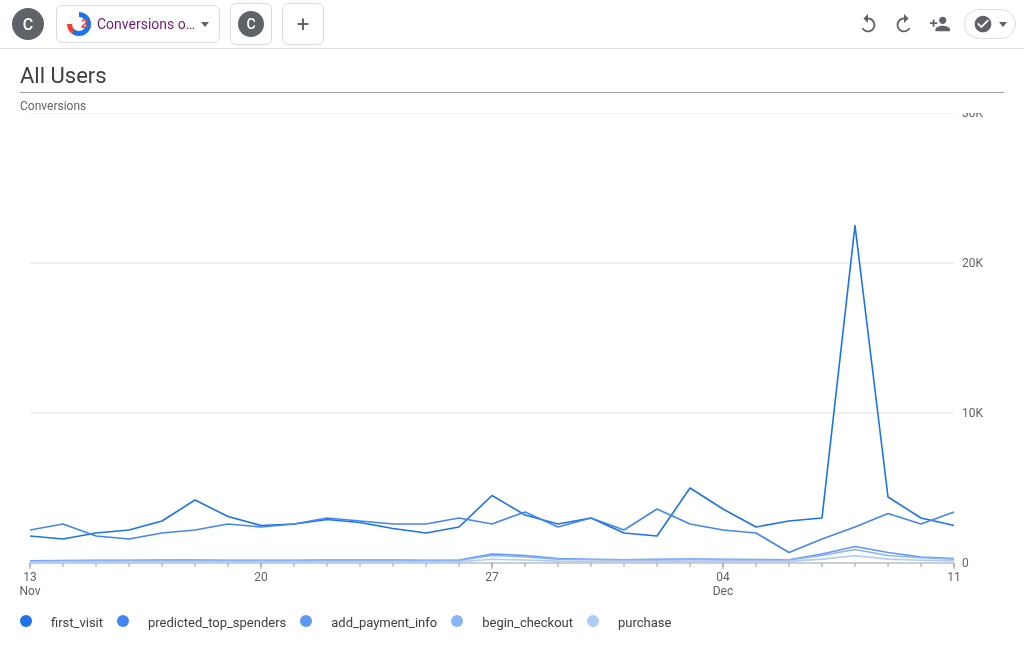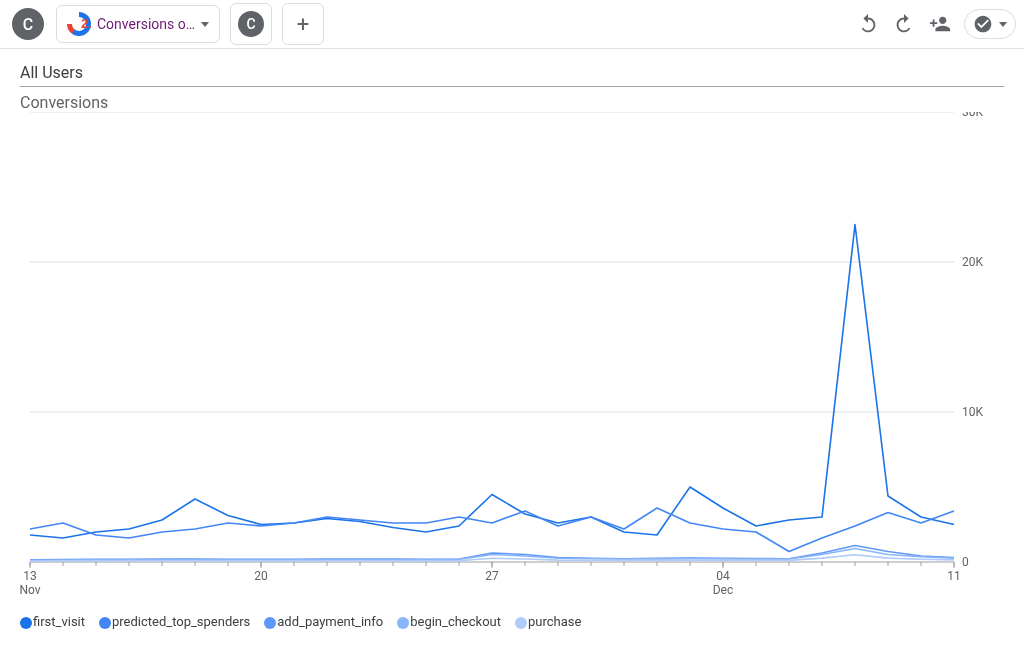--- a/index.html
+++ b/index.html
@@ -11,30 +11,30 @@
 .logo-swirl::after{content:"";position:absolute;inset:5px;background:#fff;border-radius:50%}
 .badge-2{position:absolute;top:4px;left:14px;font:700 13px Arial;color:#ea4335}
 .tab-text{font-size:14px;color:#701a75;max-width:120px;white-space:nowrap;overflow:hidden;text-overflow:ellipsis}
 .plus-btn{width:40px;height:40px;border:1px solid #dadce0;border-radius:6px;display:flex;align-items:center;justify-content:center;margin-left:10px;color:#5f6368;font-size:22px;cursor:pointer}
 .spacer{flex:1}
 .icon-btn{width:36px;height:36px;border-radius:50%;display:flex;align-items:center;justify-content:center;color:#5f6368;cursor:pointer}
 .icon-btn svg{width:22px;height:22px;fill:#5f6368}
 .pill{display:flex;align-items:center;border:1px solid #dadce0;border-radius:999px;padding:4px 8px;margin-left:6px;cursor:pointer}
 .pill svg{width:20px;height:20px;fill:#5f6368}
 .down-tri{margin-left:6px;border-left:4px solid transparent;border-right:4px solid transparent;border-top:5px solid #5f6368}
-.title{font-size:16px;color:#3c4043;margin:14px 0 4px 20px;font-weight:400}
+.title{font-size:22px;color:#3c4043;margin:14px 0 4px 20px;font-weight:400}
 .sep{margin:0 20px;border-top:1px solid #9e9e9e}
-.ylab{font-size:16px;color:#5f6368;margin:6px 0 0 20px}
+.ylab{font-size:12px;color:#5f6368;margin:6px 0 0 20px}
 .chart-wrap{position:relative;margin:0 20px}
 svg.chart{display:block}
 .grid-line{stroke:#e0e0e0;stroke-width:1}
 .axis-line{stroke:#9e9e9e;stroke-width:1}
 .tick-text{font-size:12px;fill:#5f6368}
 .legend{display:flex;flex-wrap:wrap;gap:14px;margin:12px 20px;font-size:13px;color:#3c4043}
-.legend-item{display:flex;align-items:flex-end;gap:1px}
+.legend-item{display:flex;align-items:flex-start;gap:19px}
 .dot{width:12px;height:12px;border-radius:50%}
 </style>
 </head>
 <body>
 
 <div class="toolbar">
   <div class="circle-c">C</div>
 
   <div class="tab-active">
     <span style="position:relative;display:inline-flex;align-items:center">

